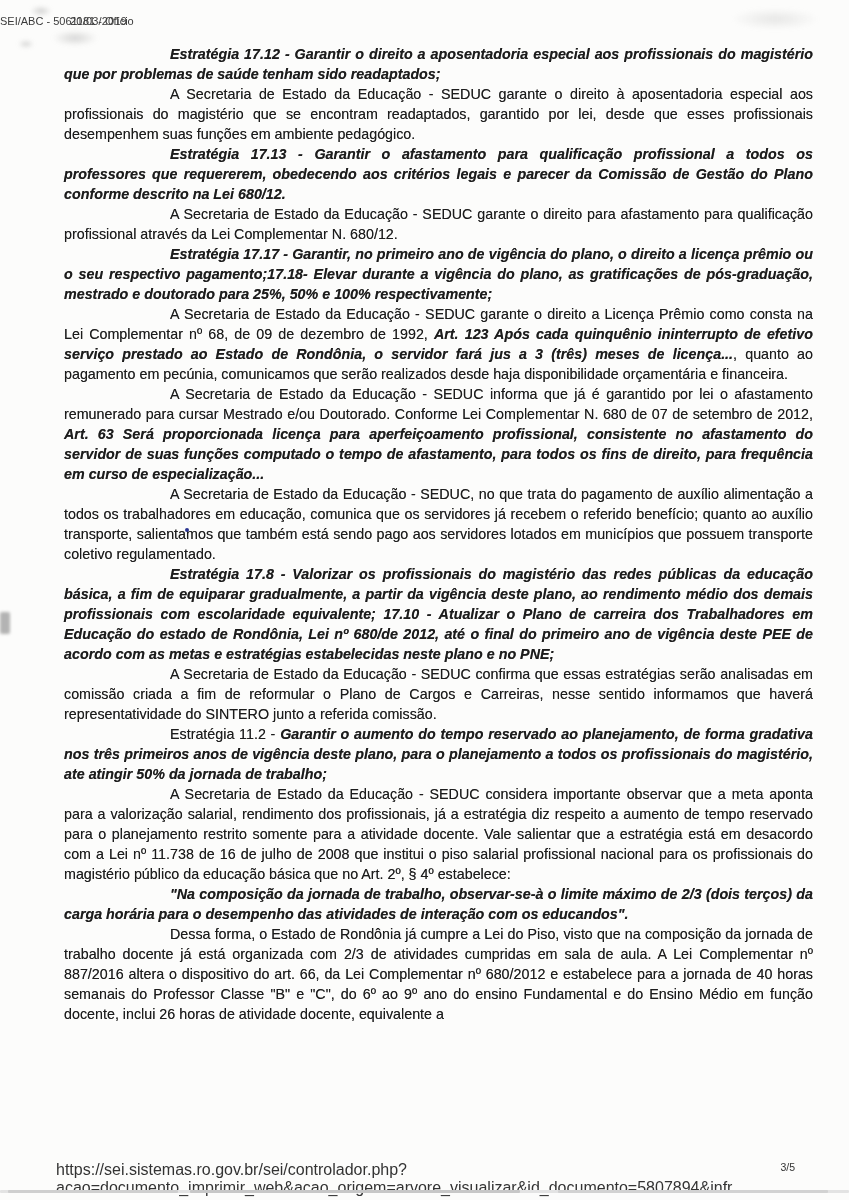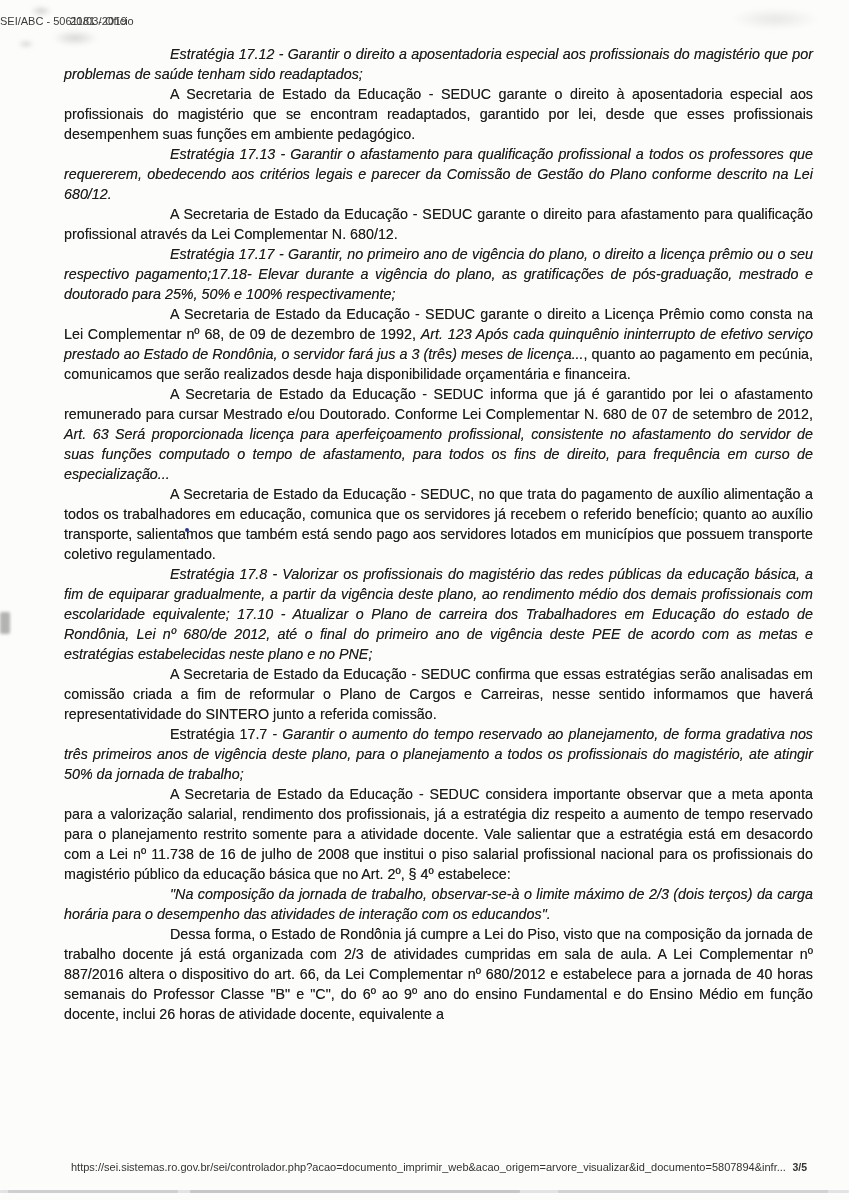--- a/index.html
+++ b/index.html
@@ -24,29 +24,29 @@
   }
   
   .doc-body {
     position:absolute; top:44px; left:64px; width:749px;
     font-size:14.3px; line-height:20px;
     text-align:justify;
     color:#1c1c1c;
     text-shadow:0 0 0.45px rgba(25,25,25,0.6);
   }
   .doc-body p { margin:0; text-indent:106px; }
-  .doc-body .it { font-style:italic; }
+  .doc-body .it { font-style:italic;font-weight:bold; }
   
   .footer-url {
-    position:absolute; top:1161px; left:71px;
-    font-size:11px; color:#333333;
+    position:absolute; top:1161px; left:56px;
+    font-size:16px; color:#333333;
   }
   .footer-page {
-    position:absolute; top:1161px; right:42px;
-    font-size:10.5px; color:#333333;font-weight:bold;
+    position:absolute; top:1161px; right:54px;
+    font-size:10.5px; color:#333333;
   }
   
   .smudge {
     position:absolute; border-radius:50%;
     filter:blur(2px); pointer-events:none;
   }
   .sm-1 { top:30px; left:52px; width:46px; height:16px;
     background:radial-gradient(ellipse, rgba(130,130,130,0.30), transparent 70%); }
   .sm-2 { top:6px;  left:30px; width:22px; height:10px;
     background:radial-gradient(ellipse, rgba(120,120,120,0.35), transparent 70%); }
@@ -80,21 +80,21 @@
       <p><span class="it">Estratégia 17.12 - Garantir o direito a aposentadoria especial aos profissionais do magistério que por problemas de saúde tenham sido readaptados;</span></p>
       <p><span class="rm">A Secretaria de Estado da Educação - SEDUC garante o direito à aposentadoria especial aos profissionais do magistério que se encontram readaptados, garantido por lei, desde que esses profissionais desempenhem suas funções em ambiente pedagógico.</span></p>
       <p><span class="it">Estratégia 17.13 - Garantir o afastamento para qualificação profissional a todos os professores que requererem, obedecendo aos critérios legais e parecer da Comissão de Gestão do Plano conforme descrito na Lei 680/12.</span></p>
       <p><span class="rm">A Secretaria de Estado da Educação - SEDUC garante o direito para afastamento para qualificação profissional através da Lei Complementar N. 680/12.</span></p>
       <p><span class="it">Estratégia 17.17 - Garantir, no primeiro ano de vigência do plano, o direito a licença prêmio ou o seu respectivo pagamento;17.18- Elevar durante a vigência do plano, as gratificações de pós-graduação, mestrado e doutorado para 25%, 50% e 100% respectivamente;</span></p>
       <p><span class="rm">A Secretaria de Estado da Educação - SEDUC garante o direito a Licença Prêmio como consta na Lei Complementar nº 68, de 09 de dezembro de 1992, </span><span class="it">Art. 123 Após cada quinquênio ininterrupto de efetivo serviço prestado ao Estado de Rondônia, o servidor fará jus a 3 (três) meses de licença...</span><span class="rm">, quanto ao pagamento em pecúnia, comunicamos que serão realizados desde haja disponibilidade orçamentária e financeira.</span></p>
       <p><span class="rm">A Secretaria de Estado da Educação - SEDUC informa que já é garantido por lei o afastamento remunerado para cursar Mestrado e/ou Doutorado. Conforme Lei Complementar N. 680 de 07 de setembro de 2012, </span><span class="it">Art. 63 Será proporcionada licença para aperfeiçoamento profissional, consistente no afastamento do servidor de suas funções computado o tempo de afastamento, para todos os fins de direito, para frequência em curso de especialização...</span></p>
       <p><span class="rm">A Secretaria de Estado da Educação - SEDUC, no que trata do pagamento de auxílio alimentação a todos os trabalhadores em educação, comunica que os servidores já recebem o referido benefício; quanto ao auxílio transporte, salientamos que também está sendo pago aos servidores lotados em municípios que possuem transporte coletivo regulamentado.</span></p>
       <p><span class="it">Estratégia 17.8 - Valorizar os profissionais do magistério das redes públicas da educação básica, a fim de equiparar gradualmente, a partir da vigência deste plano, ao rendimento médio dos demais profissionais com escolaridade equivalente; 17.10 - Atualizar o Plano de carreira dos Trabalhadores em Educação do estado de Rondônia, Lei nº 680/de 2012, até o final do primeiro ano de vigência deste PEE de acordo com as metas e estratégias estabelecidas neste plano e no PNE;</span></p>
       <p><span class="rm">A Secretaria de Estado da Educação - SEDUC confirma que essas estratégias serão analisadas em comissão criada a fim de reformular o Plano de Cargos e Carreiras, nesse sentido informamos que haverá representatividade do SINTERO junto a referida comissão.</span></p>
-      <p><span class="rm">Estratégia 17.7 - </span><span class="it">Garantir o aumento do tempo reservado ao planejamento, de forma gradativa nos três primeiros anos de vigência deste plano, para o planejamento a todos os profissionais do magistério, ate atingir 50% da jornada de trabalho;</span></p>
+      <p><span class="rm">Estratégia 11.2 - </span><span class="it">Garantir o aumento do tempo reservado ao planejamento, de forma gradativa nos três primeiros anos de vigência deste plano, para o planejamento a todos os profissionais do magistério, ate atingir 50% da jornada de trabalho;</span></p>
       <p><span class="rm">A Secretaria de Estado da Educação - SEDUC considera importante observar que a meta aponta para a valorização salarial, rendimento dos profissionais, já a estratégia diz respeito a aumento de tempo reservado para o planejamento restrito somente para a atividade docente. Vale salientar que a estratégia está em desacordo com a Lei nº 11.738 de 16 de julho de 2008 que institui o piso salarial profissional nacional para os profissionais do magistério público da educação básica que no Art. 2º, § 4º estabelece:</span></p>
       <p><span class="it">"Na composição da jornada de trabalho, observar-se-à o limite máximo de 2/3 (dois terços) da carga horária para o desempenho das atividades de interação com os educandos".</span></p>
       <p><span class="rm">Dessa forma, o Estado de Rondônia já cumpre a Lei do Piso, visto que na composição da jornada de trabalho docente já está organizada com 2/3 de atividades cumpridas em sala de aula. A Lei Complementar nº 887/2016 altera o dispositivo do art. 66, da Lei Complementar nº 680/2012 e estabelece para a jornada de 40 horas semanais do Professor Classe "B" e "C", do 6º ao 9º ano do ensino Fundamental e do Ensino Médio em função docente, inclui 26 horas de atividade docente, equivalente a</span></p>
     </div>
 
   <span class="footer-url">https://sei.sistemas.ro.gov.br/sei/controlador.php?acao=documento_imprimir_web&amp;acao_origem=arvore_visualizar&amp;id_documento=5807894&amp;infr...</span>
   <span class="footer-page">3/5</span>
 
   <div class="smudge sm-1"></div>
   <div class="smudge sm-2"></div>

